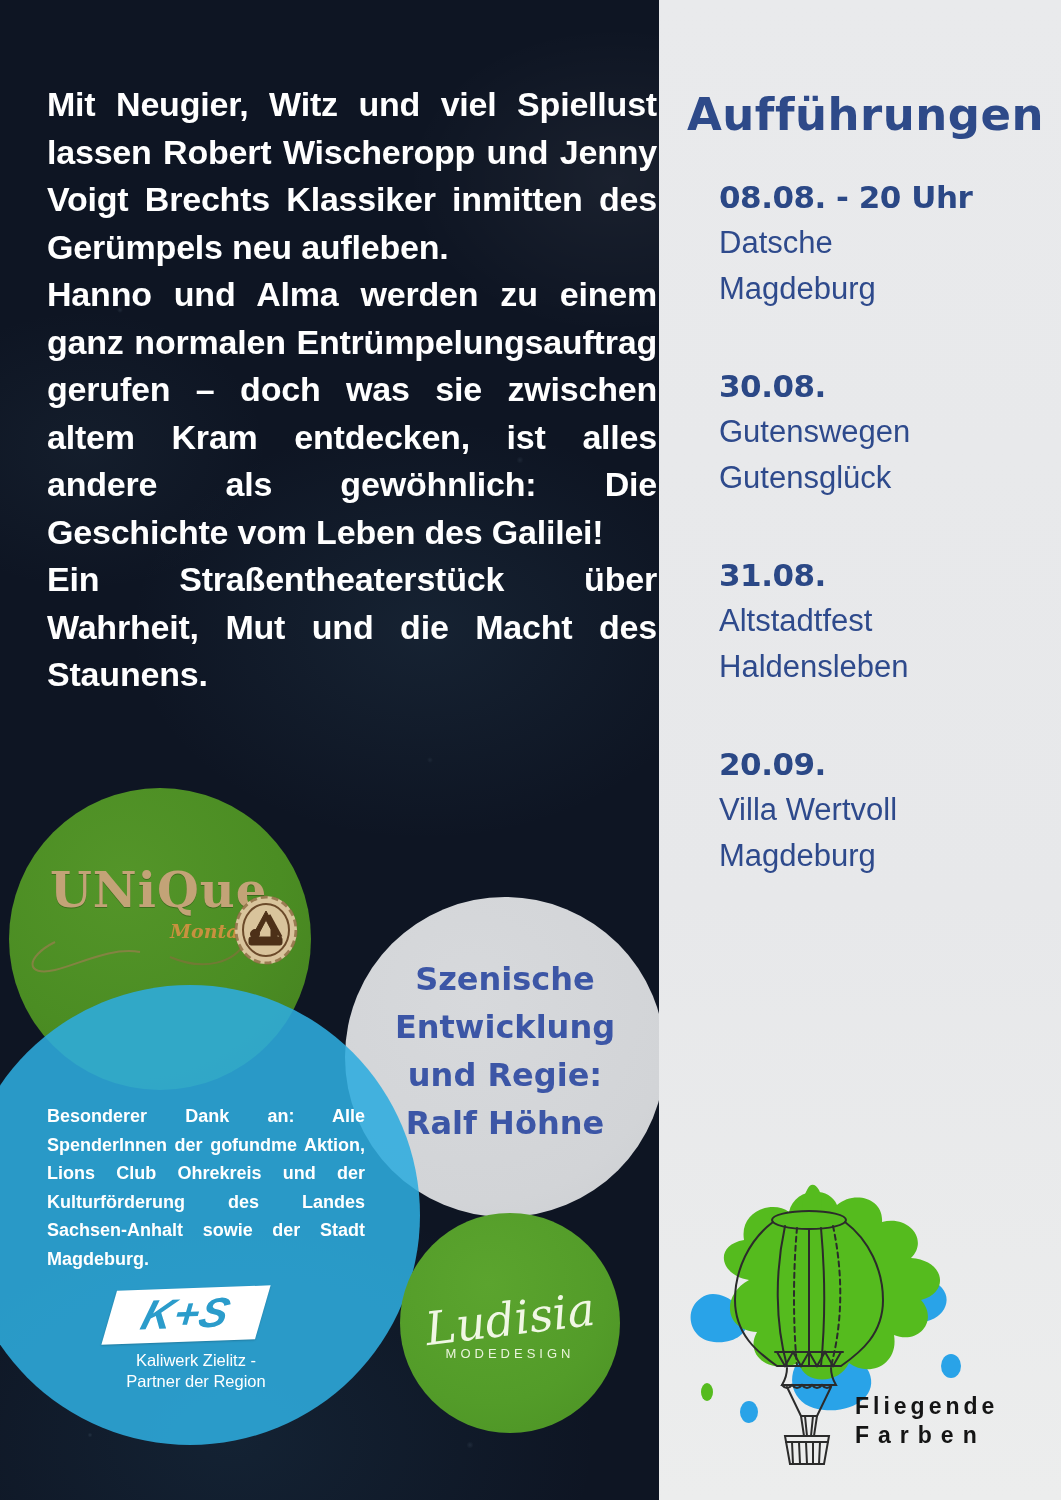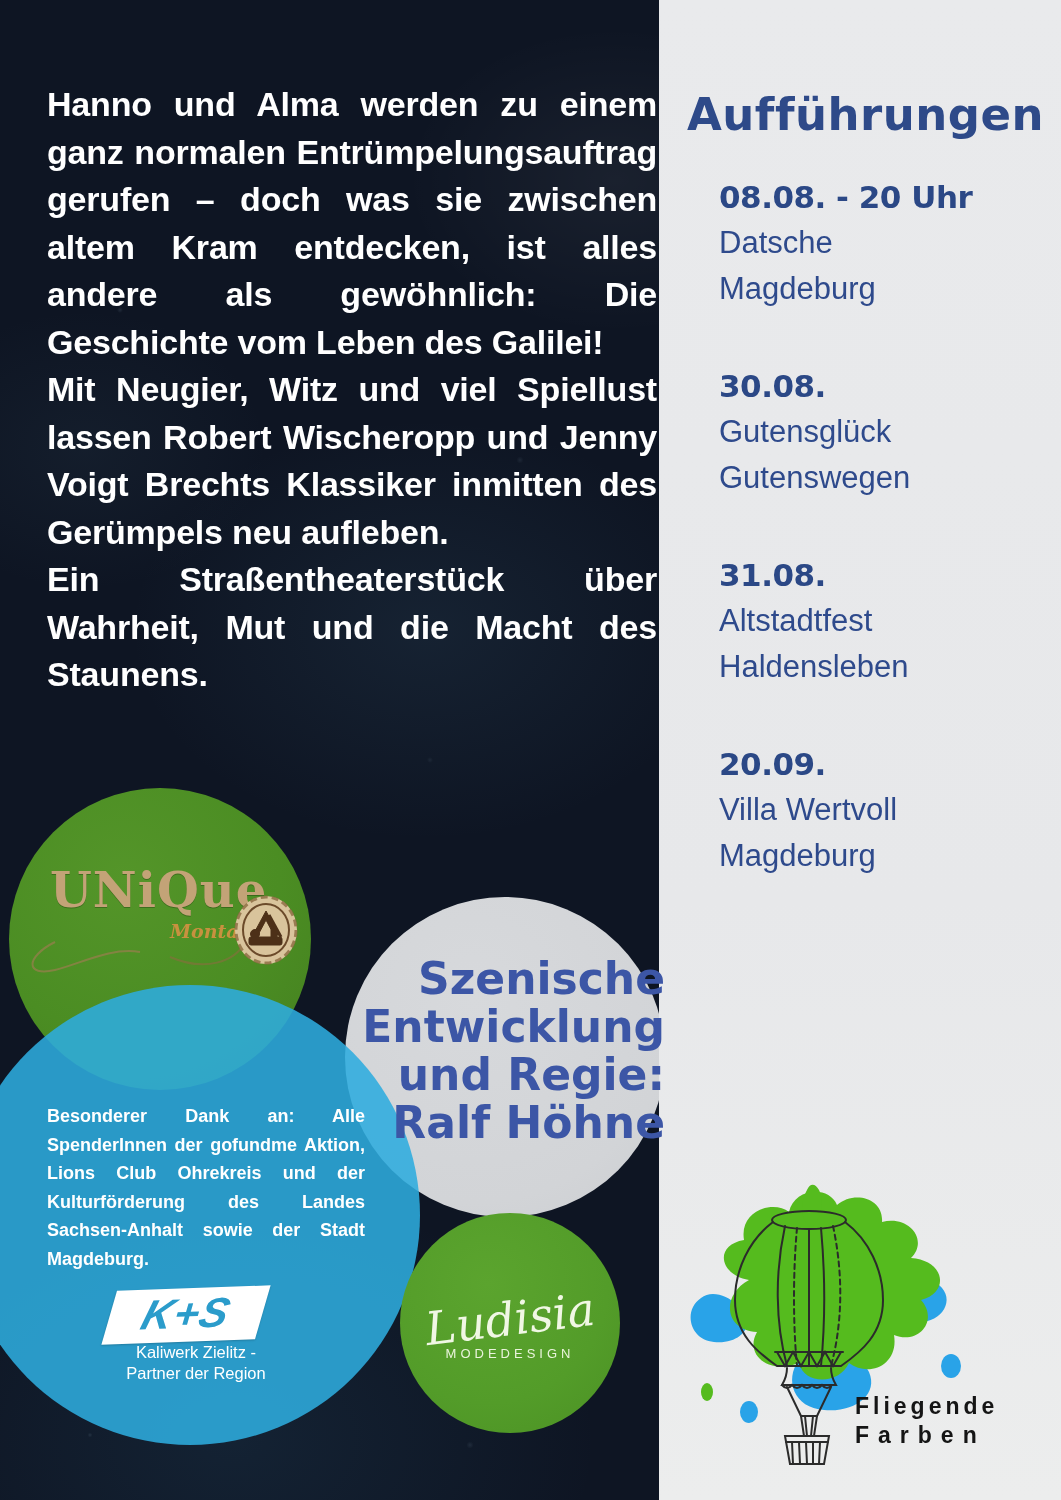--- a/index.html
+++ b/index.html
@@ -84,23 +84,23 @@
     position:absolute; left:120px; top:58px;
     font-family:"DejaVu Serif", serif; font-style:italic; font-weight:700;
     font-size:19px; color:#c8913f;
   }
   .unique-swash{ position:absolute; left:-30px; top:40px; }
   .unique-badge{ position:absolute; left:183px; top:33px; }
 
   
   .regie{
     position:absolute; left:345px; top:955px; width:320px; z-index:5;
-    text-align:right; color:#3c56a6;
+    text-align:center; color:#3c56a6;
     font-family:"DejaVu Sans", sans-serif; font-weight:700;
-    font-size:44px; line-height:48px;
+    font-size:32px; line-height:48px;
   }
 
   
   .thanks{
     position:absolute; left:47px; top:1102px; width:318px; z-index:5;
     color:#fff; font-weight:700; font-size:18px; line-height:28.5px;
     text-align:justify;
   }
 
   
@@ -110,21 +110,21 @@
     transform:skewX(-18deg) rotate(-2deg);
     display:flex; align-items:center; justify-content:center;
     box-shadow:0 1px 2px rgba(0,0,0,.2);
   }
   .ks-word{
     font-style:italic; font-weight:700; font-size:42px; color:#2b9ccb;
     letter-spacing:1px; transform:translateY(-1px);
     font-family:"Liberation Sans", sans-serif;
   }
   .ks-caption{
-    width:200px; text-align:center; color:#ffffff;
+    margin-top:8px; width:200px; text-align:center; color:#ffffff;
     font-size:16.5px; line-height:21px; font-weight:400;
   }
 
   
   .ludisia{
     position:absolute; left:400px; top:1213px; width:220px; height:220px; z-index:6;
     display:flex; flex-direction:column; align-items:center; justify-content:center;
   }
   .ludisia-word{
     font-family:"DejaVu Serif", serif; font-style:italic; font-weight:400;
@@ -140,22 +140,22 @@
     font-weight:700; font-size:23px; line-height:29px; }
   .ff-line1{ letter-spacing:4px; }
   .ff-line2{ letter-spacing:9px; }
 </style>
 </head>
 <body>
 
 <div class="page">
 
   <div class="synopsis">
+    <p>Mit Neugier, Witz und viel Spiellust lassen Robert Wischeropp und Jenny Voigt Brechts Klassiker inmitten des Gerümpels neu aufleben.</p>
     <p>Hanno und Alma werden zu einem ganz normalen Entrümpelungs­auftrag gerufen – doch was sie zwischen altem Kram entdecken, ist alles andere als gewöhnlich: Die Geschichte vom Leben des Galilei!</p>
-    <p>Mit Neugier, Witz und viel Spiellust lassen Robert Wischeropp und Jenny Voigt Brechts Klassiker inmitten des Gerümpels neu aufleben.</p>
     <p>Ein Straßentheaterstück über Wahrheit, Mut und die Macht des Staunens.</p>
   </div>
 
   <div class="circle c-unique"></div>
   <div class="circle c-gray"></div>
   <div class="circle c-blue"></div>
   <div class="circle c-ludisia"></div>
 
   <div class="unique-logo">
     <svg class="unique-swash" width="240" height="80" viewBox="0 0 240 80">
@@ -206,22 +206,22 @@
     <div class="sb-title">Aufführungen</div>
 
     <div class="sb-events">
       <div class="sb-event">
         <div class="event-date">08.08. - 20 Uhr</div>
         <div class="event-venue">Datsche</div>
         <div class="event-venue">Magdeburg</div>
       </div>
       <div class="sb-event">
         <div class="event-date">30.08.</div>
+        <div class="event-venue">Gutenswegen</div>
         <div class="event-venue">Gutensglück</div>
-        <div class="event-venue">Gutenswegen</div>
       </div>
       <div class="sb-event">
         <div class="event-date">31.08.</div>
         <div class="event-venue">Altstadtfest</div>
         <div class="event-venue">Haldensleben</div>
       </div>
       <div class="sb-event">
         <div class="event-date">20.09.</div>
         <div class="event-venue">Villa Wertvoll</div>
         <div class="event-venue">Magdeburg</div>

